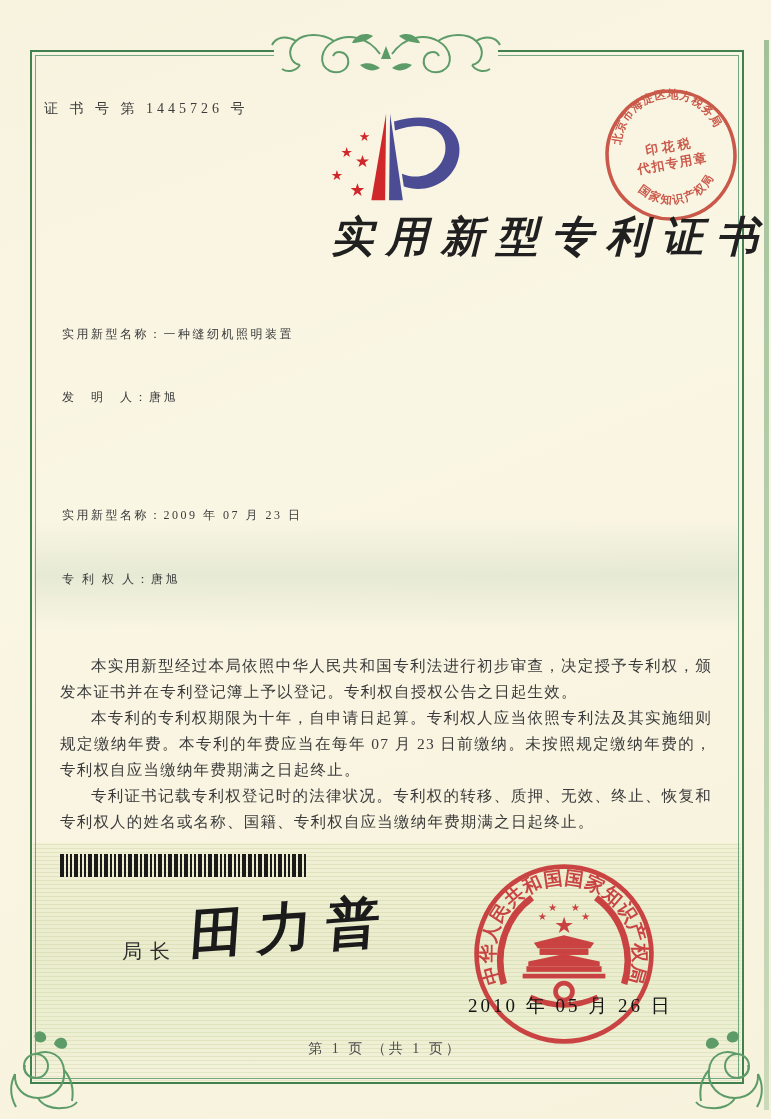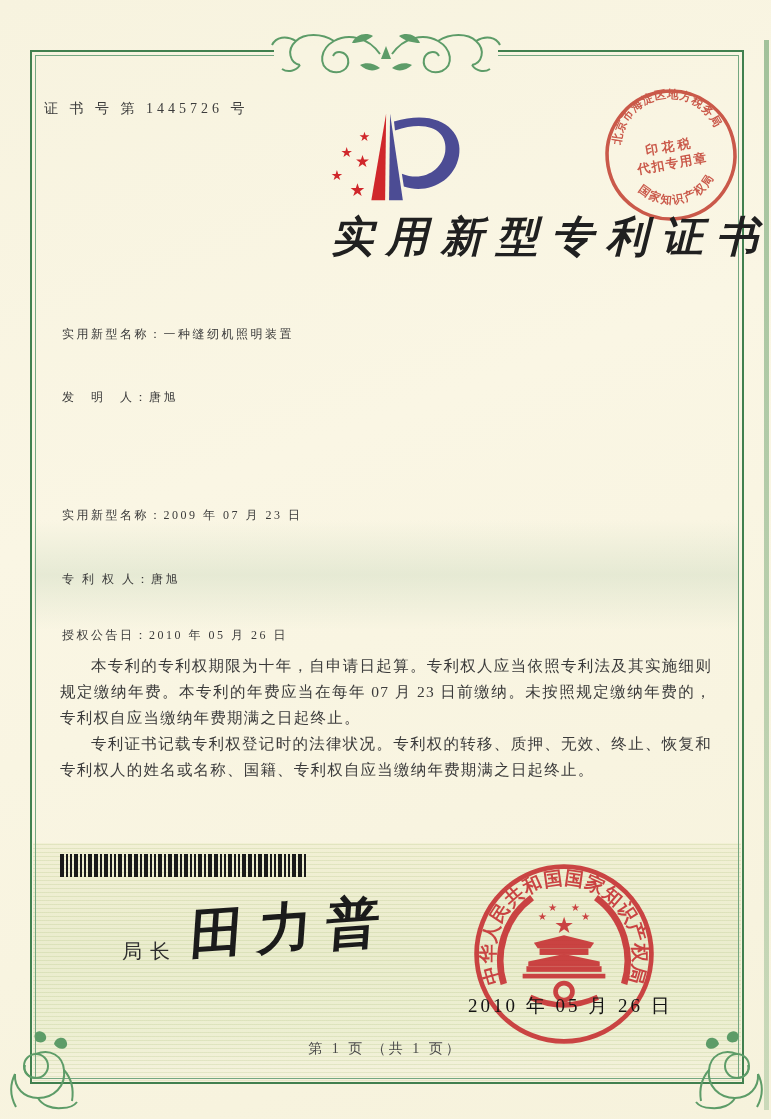--- a/index.html
+++ b/index.html
@@ -136,25 +136,23 @@
   </div>
   <div class="field" style="top:389px">
     <span>发　明　人：</span><span>唐旭</span>
   </div>
   <div class="field" style="top:507px">
     <span>实用新型名称：</span><span>2009 年 07 月 23 日</span>
   </div>
   <div class="field" style="top:571px">
     <span>专 利 权 人：</span><span>唐旭</span>
   </div>
-  <div class="field" style="top:627px">
-    <span>授权公告日：</span><span>2010 年 05 月 26 日</span>
-  </div>
 
   <div class="paragraphs">
+    <p>本实用新型经过本局依照中华人民共和国专利法进行初步审查，决定授予专利权，颁发本证书并在专利登记簿上予以登记。专利权自授权公告之日起生效。</p>
     <p>本专利的专利权期限为十年，自申请日起算。专利权人应当依照专利法及其实施细则规定缴纳年费。本专利的年费应当在每年 07 月 23 日前缴纳。未按照规定缴纳年费的，专利权自应当缴纳年费期满之日起终止。</p>
     <p>专利证书记载专利权登记时的法律状况。专利权的转移、质押、无效、终止、恢复和专利权人的姓名或名称、国籍、专利权自应当缴纳年费期满之日起终止。</p>
   </div>
 
   <div class="barcode">
       <span class="bc-bar" style="width: 4px;"></span>
       <span class="bc-bar" style="width: 2px;"></span>
       <span class="bc-bar" style="width: 2px;"></span>
       <span class="bc-bar" style="width: 4px;"></span>
       <span class="bc-bar" style="width: 2px;"></span>

